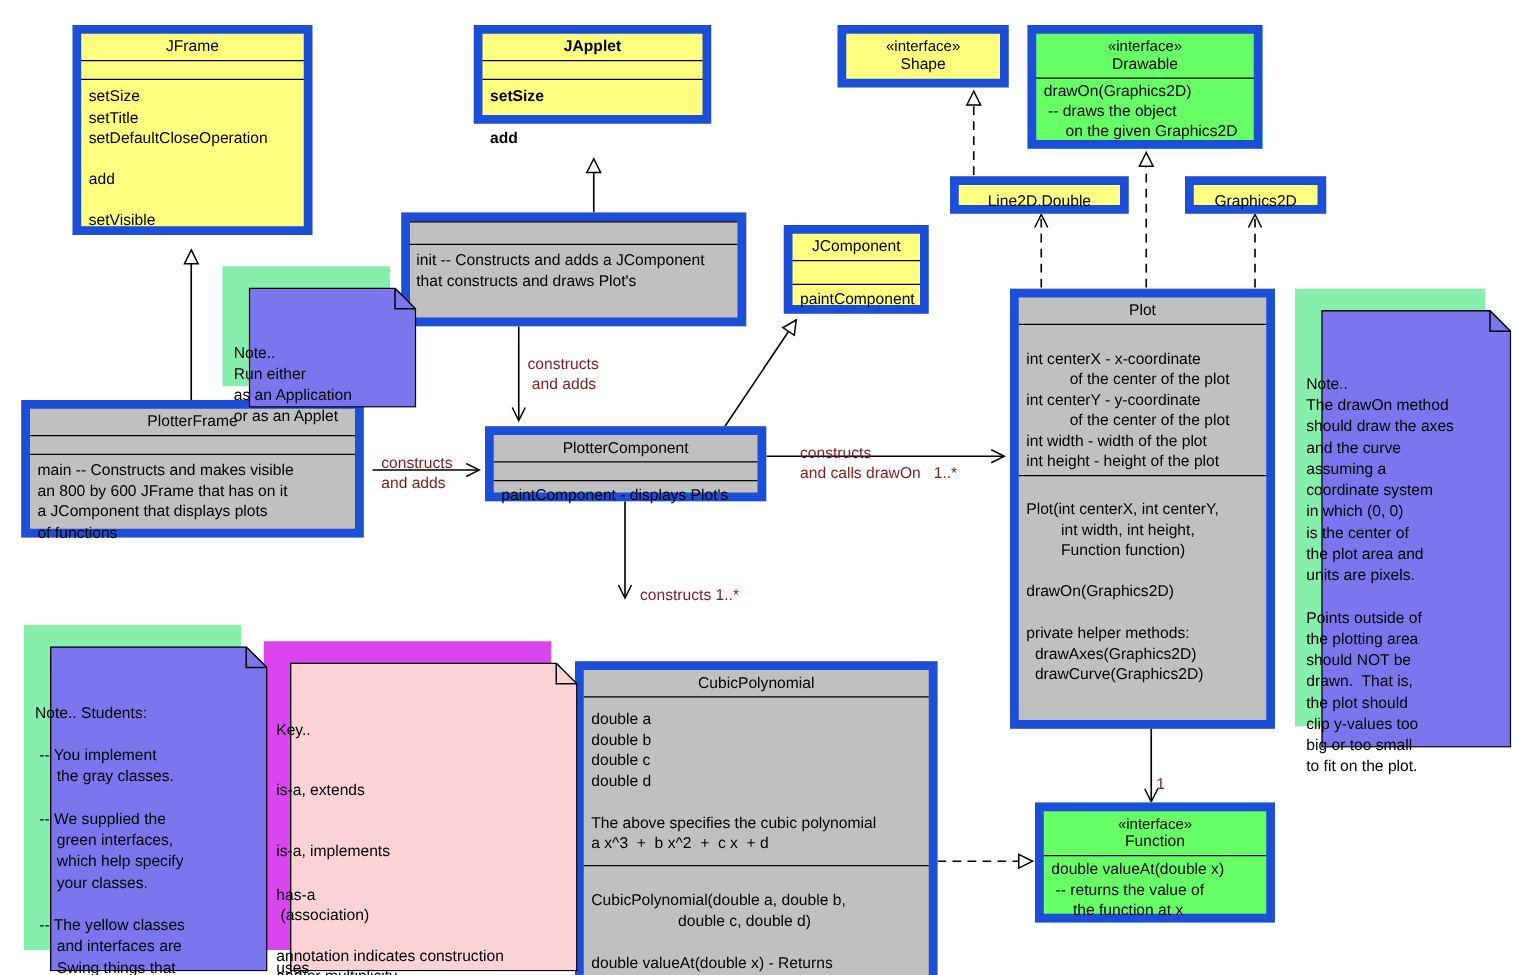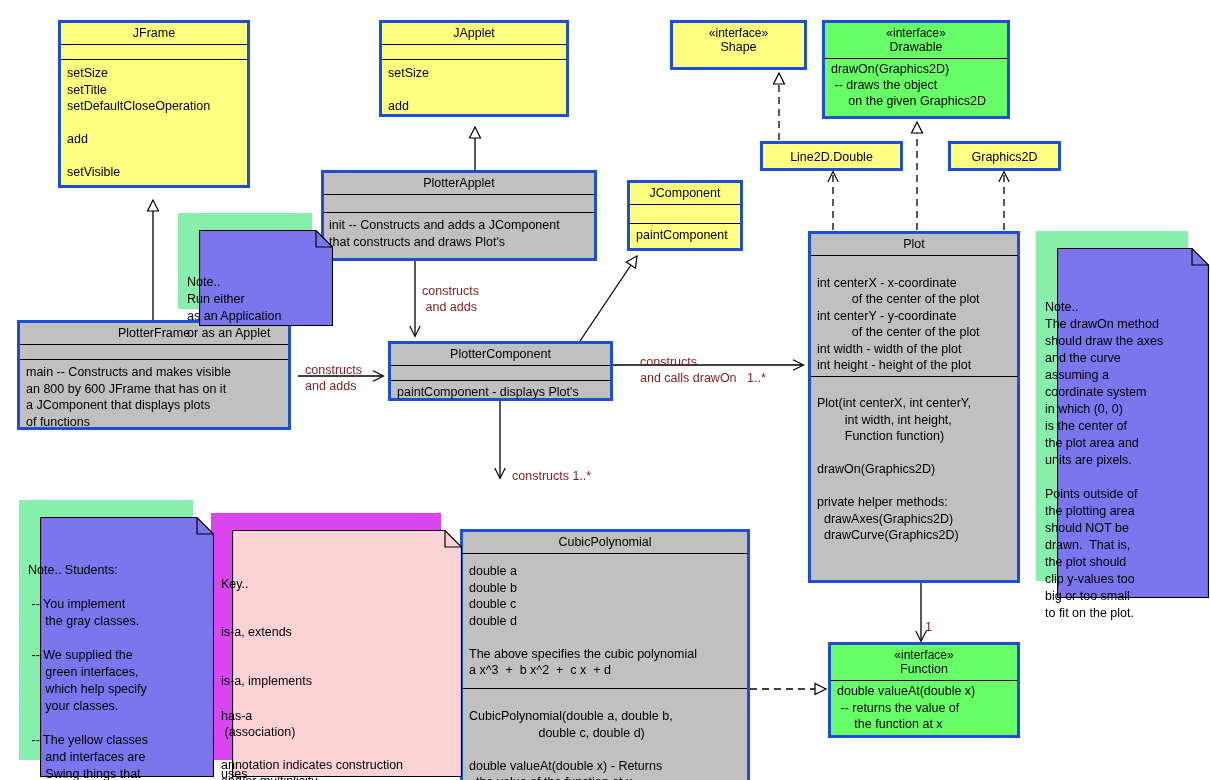--- a/index.html
+++ b/index.html
@@ -1,20 +1,20 @@
 <!DOCTYPE html>
 <html><head>
 <meta charset="utf-8">
 <style>
   html,body{margin:0;padding:0;background:#ffffff;}
   body{font-family:"Liberation Sans","DejaVu Sans",sans-serif;}
   #canvas{position:relative;width:1210px;height:780px;overflow:hidden;background:#fff;}
   svg.lines{position:absolute;left:0;top:0;width:1210px;height:780px;pointer-events:none;}
 
-  .box{position:absolute;border:3px solid #1d4ed8;box-sizing:border-box;}
+  .box{position:absolute;border:7px solid #1d4ed8;box-sizing:border-box;}
   .yellow{background:#ffff80;}
   .gray{background:#c0c0c0;}
   .green{background:#66ff66;}
 
   .ttl{font-size:12.5px;text-align:center;padding:3px 4px 4px 4px;line-height:14px;}
   .ttl .stereo{display:block;font-size:12px;}
   .sep{border-top:1px solid #000;}
   .sec{font-size:12.5px;line-height:16.5px;padding:5px 6px 6px 6px;white-space:pre;}
   .sec.empty{height:14px;padding:0;}
 
@@ -115,21 +115,21 @@
     <div class="sec sep empty"></div>
     <div class="sec sep">setSize
 setTitle
 setDefaultCloseOperation
 
 add
 
 setVisible</div>
   </div>
 
-  <div class="box yellow" style="left:379px;top:20px;width:190px;height:97px;">
+  <div class="box yellow" style="left:379px;top:20px;width:190px;height:79px;font-weight:bold;">
     <div class="ttl">JApplet</div>
     <div class="sec sep empty"></div>
     <div class="sec sep">setSize
 
 add</div>
   </div>
 
   <div class="box yellow" style="left:670px;top:20px;width:137px;height:50px;">
     <div class="ttl">
       <span class="stereo">«interface»</span>
@@ -155,21 +155,20 @@
     <div class="ttl" style="padding-top:6px;">Graphics2D</div>
   </div>
 
   <div class="box yellow" style="left:627px;top:180px;width:116px;height:71px;">
     <div class="ttl">JComponent</div>
     <div class="sec sep empty" style="height:18px;"></div>
     <div class="sec sep" style="padding:3px 6px;">paintComponent</div>
   </div>
 
   <div class="box gray" style="left:321px;top:170px;width:276px;height:91px;">
-    <div class="ttl">PlotterApplet</div>
     <div class="sec sep empty" style="height:17px;"></div>
     <div class="sec sep" style="padding:4px 5px;">init -- Constructs and adds a JComponent
 that constructs and draws Plot's</div>
   </div>
 
   <div class="box gray" style="left:808px;top:231px;width:212px;height:352px;">
     <div class="ttl">Plot</div>
     <div class="sec sep" style="padding:2px 6px;">
 int centerX - x-coordinate
           of the center of the plot

